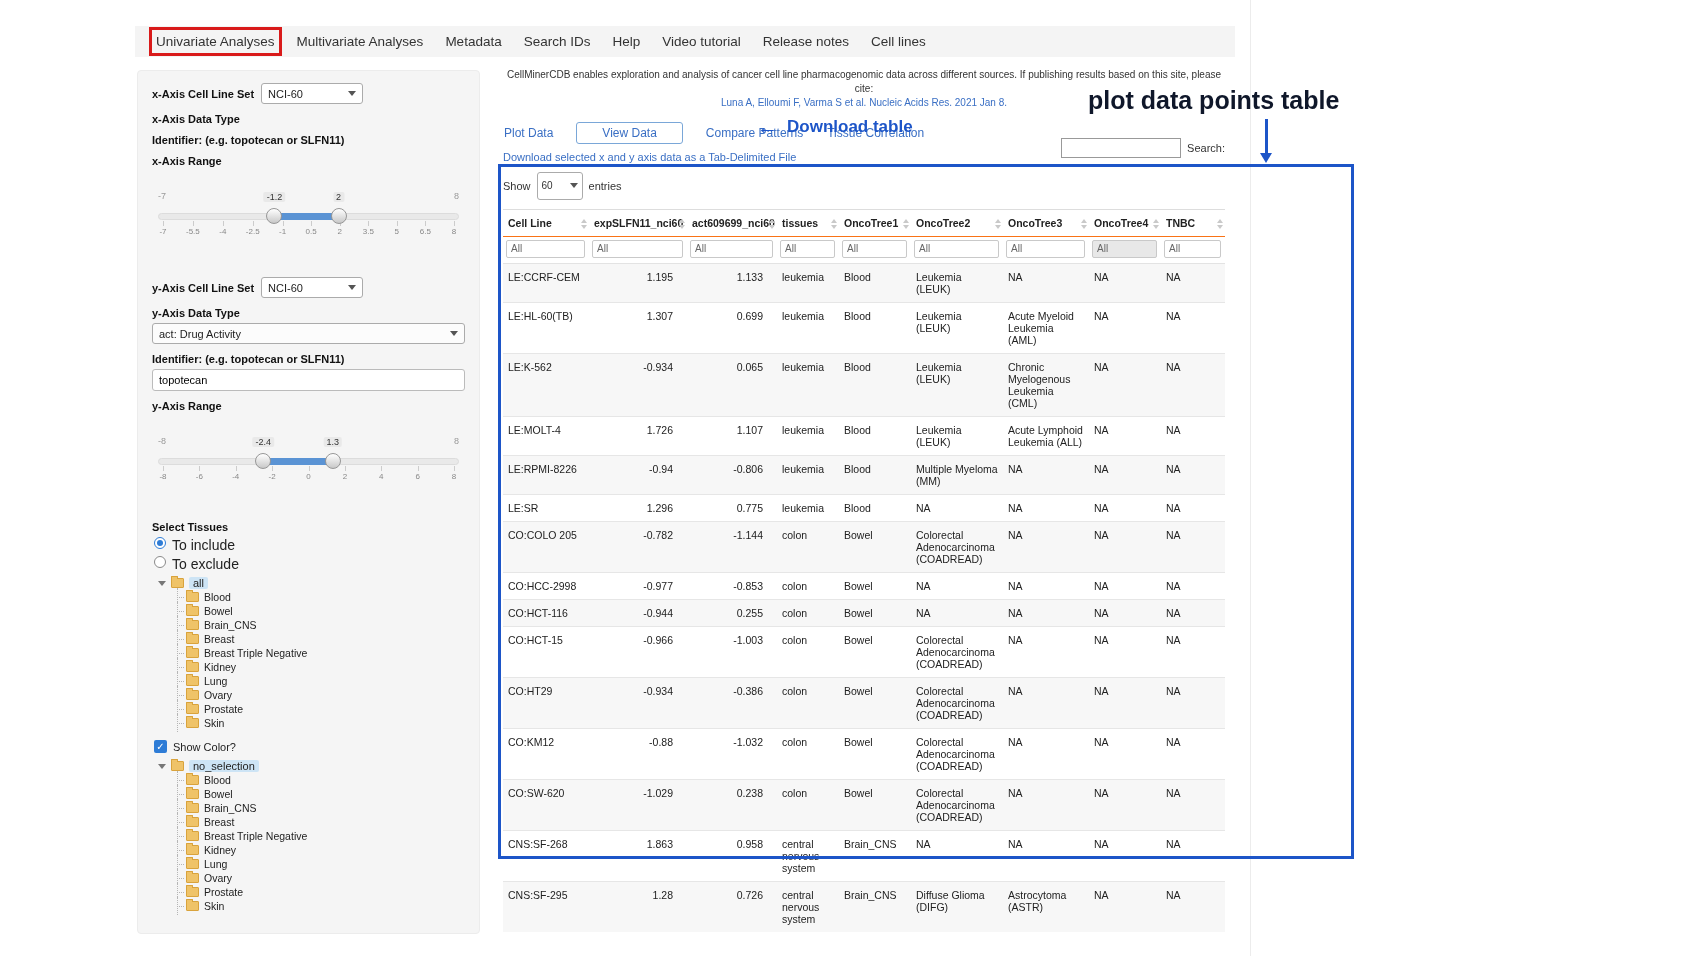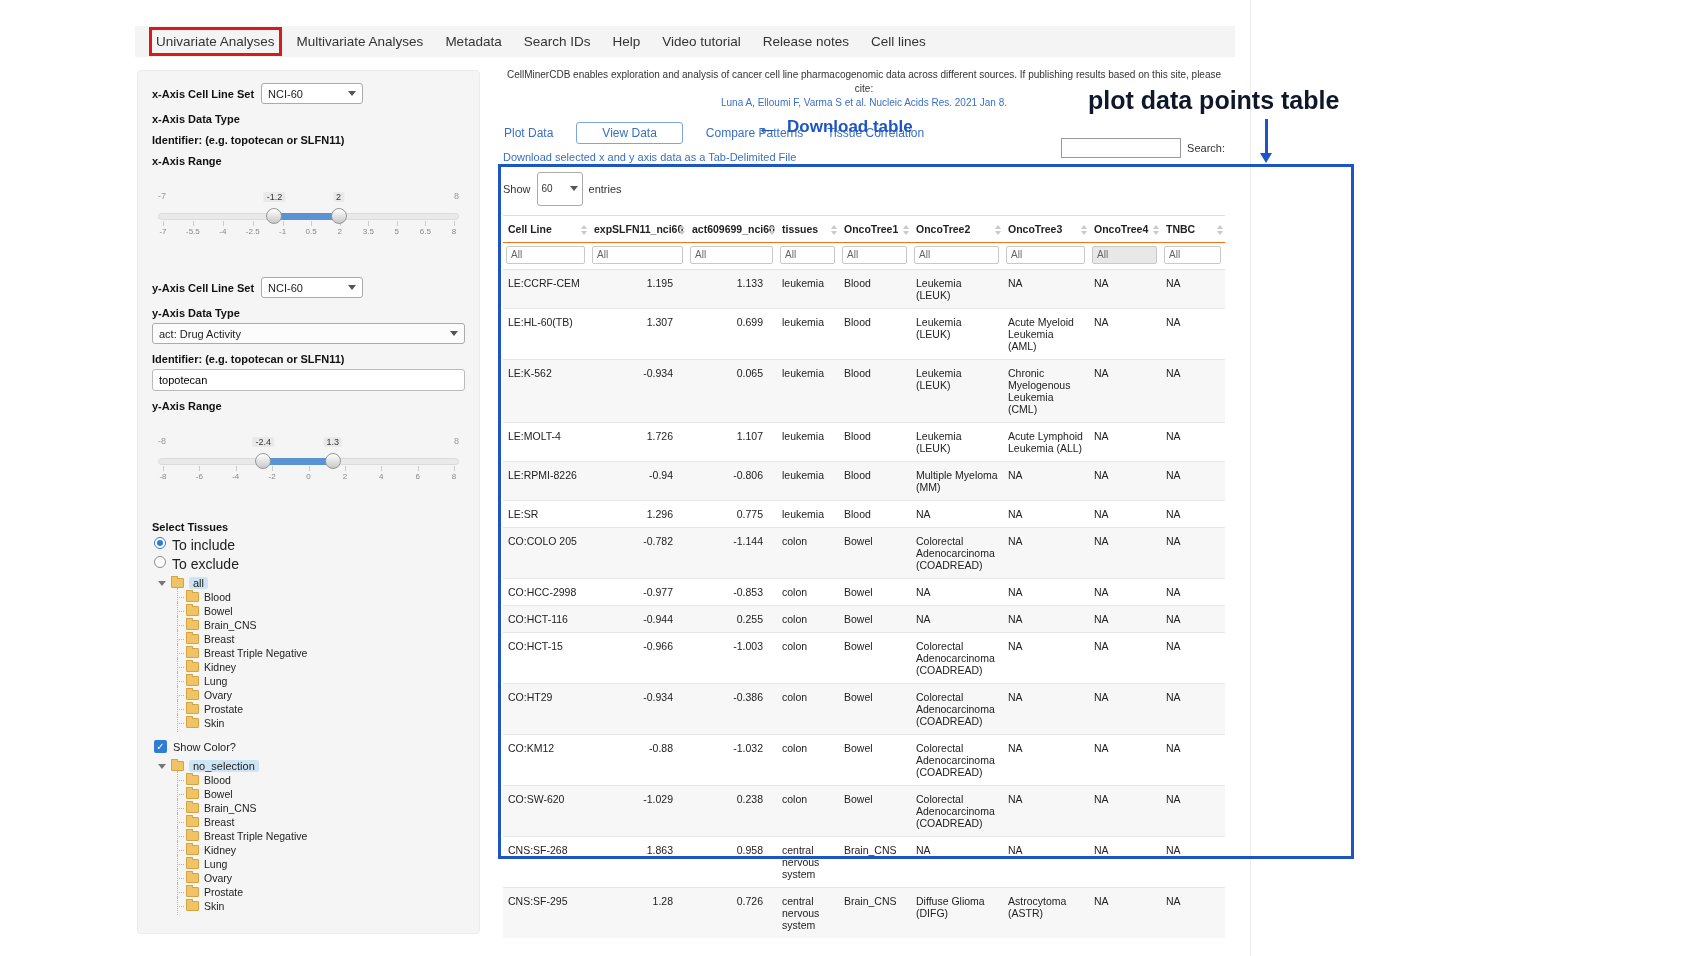--- a/index.html
+++ b/index.html
@@ -18,21 +18,21 @@
   
   .sidebar { position:absolute; left:137px; top:70px; width:343px; min-height:786px;
     background:#f5f5f5; border:1px solid #ececec; border-radius:4px; padding:12px 14px; font-size:11px; }
   .lbl { font-weight:bold; font-size:11px; margin:9px 0 4px; color:#111; }
   .inline-row { display:flex; align-items:center; gap:7px; margin-bottom:4px; }
   .inline-row .lbl { margin:0; }
   .select { display:inline-flex; align-items:center; justify-content:space-between; border:1px solid #ababab;
     border-radius:3px; background:#fff; padding:2px 6px; font-size:11px; height:21px; cursor:pointer; }
   .select.sm { width:102px; }
   .select.full { width:100%; background:#fcfcfc; }
-  .select.xs { width:46px; height:34px; font-size:10px; padding:1px 4px; }
+  .select.xs { width:46px; height:28px; font-size:10px; padding:1px 4px; }
   .caret { width:0; height:0; border-left:4px solid transparent; border-right:4px solid transparent;
     border-top:5px solid #555; margin-left:6px; flex:none; }
   .text-input { width:100%; height:22px; border:1px solid #bbb; border-radius:3px; background:#fff;
     font-size:11px; padding:2px 6px; font-family:inherit; }
 
   
   .slider { position:relative; height:56px; margin:24px 6px 4px; }
   .sl-min, .sl-max { position:absolute; top:0; font-size:9px; color:#999; }
   .sl-min { left:0; } .sl-max { right:0; }
   .sl-track { position:absolute; top:22px; left:0; right:0; height:7px; background:#e9e9e9;

